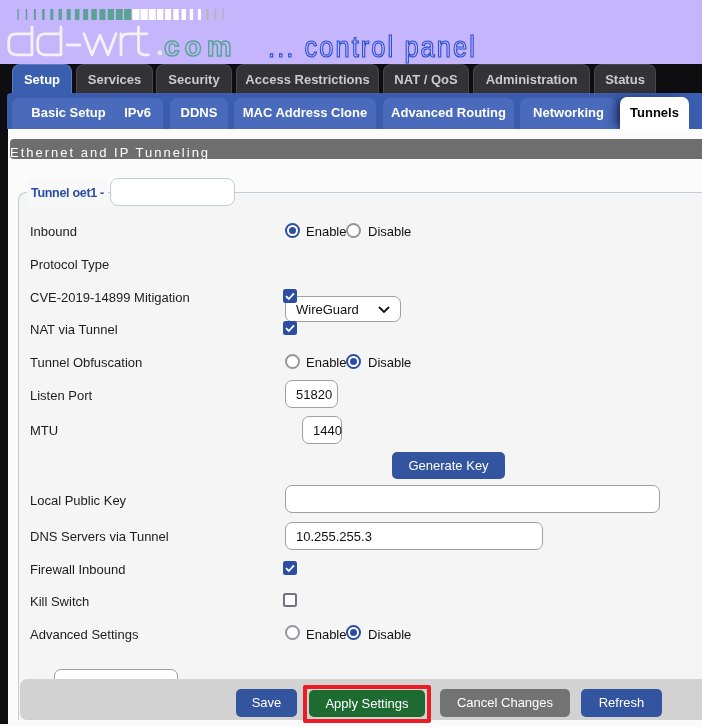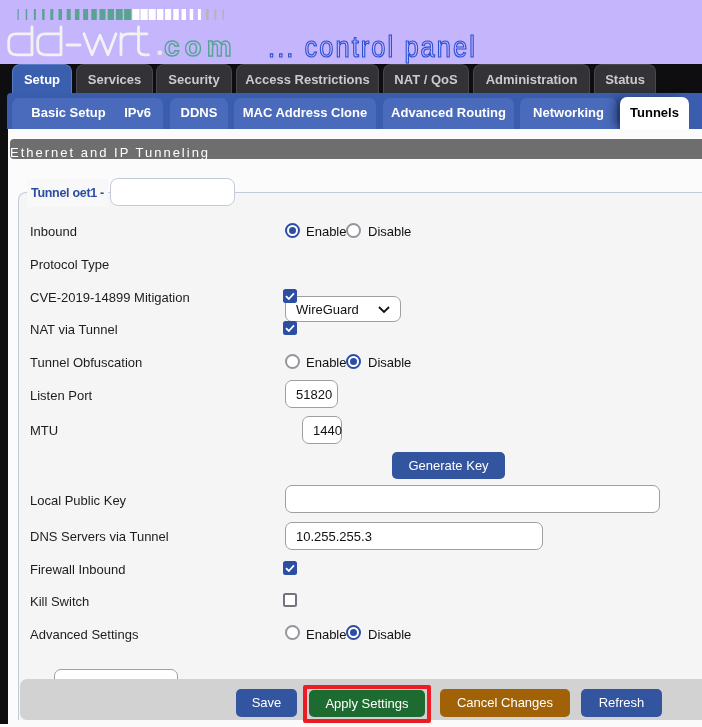--- a/index.html
+++ b/index.html
@@ -187,14 +187,14 @@
     <div class="inp" style="left:35px; top:476px; width:124px; height:20px;"></div>
   </div>
 </div>
 
 <div id="footer" class="abs" style="left:20px; top:679px; width:682px; height:41px; background:#d2d2d2; border-radius:7px 0 0 7px;"></div>
 <div class="abs" style="left:0px; top:720px; width:702px; height:7px; background:#fafafa;"></div>
 <div class="abs" style="left:0px; top:720px; width:8px; height:4px; background:#0e0e10;"></div>
 <div class="btn" style="left:236px; top:689px; width:61px; height:28px; line-height:28px;">Save</div>
 <div class="abs" style="left:303px; top:685px; width:128px; height:38px; border:4px solid #ec1c24; border-radius:2px;"></div>
 <div class="btn" style="left:309px; top:690px; width:116px; height:27px; line-height:27px; background:#1d6b30;">Apply Settings</div>
-<div class="btn" style="left:440px; top:689px; width:130px; height:28px; line-height:28px; background:#a16207;">Cancel Changes</div>
+<div class="btn" style="left:440px; top:689px; width:130px; height:28px; line-height:28px; background:#737373;">Cancel Changes</div>
 <div class="btn" style="left:581px; top:689px; width:81px; height:28px; line-height:28px;">Refresh</div>
 
 </body></html>

